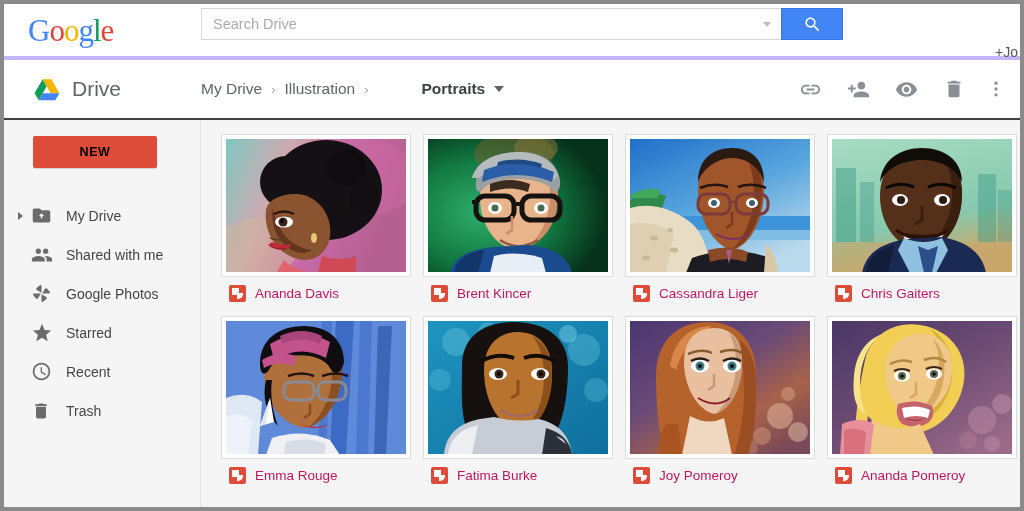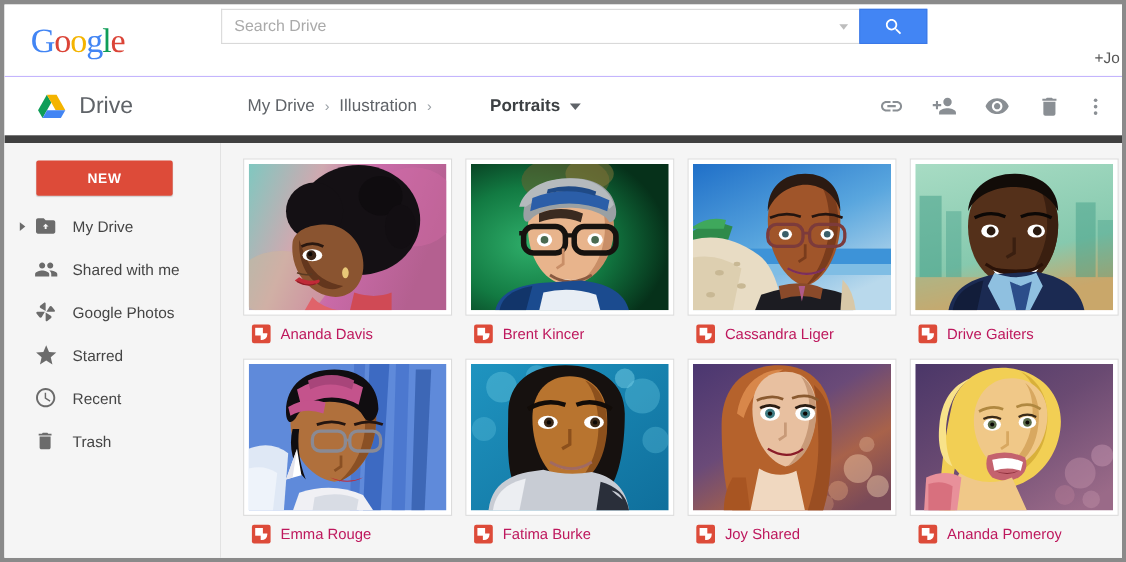--- a/index.html
+++ b/index.html
@@ -18,23 +18,23 @@
     width: 1024px;
     height: 511px;
     background: #ffffff;
     border: 4px solid #8a8a8a;
     overflow: hidden;
   }
 
   
   .topbar {
     position: relative;
-    height: 66px;
+    height: 56px;
     background: #ffffff;
-    border-bottom: 1px solid #c4b5fd;
+    border-bottom: 4px solid #c4b5fd;
     display: flex;
     align-items: center;
   }
 
   .google-logo {
     margin-left: 24px;
     font-family: "Liberation Serif", serif;
     font-size: 31px;
     letter-spacing: -1px;
     line-height: 1;
@@ -111,24 +111,23 @@
     color: #555;
     white-space: nowrap;
     cursor: pointer;
   }
 
   
   .driveheader {
     position: relative;
     height: 60px;
     background: #fff;
-    border-bottom: 7px solid #404040;
-    display: flex;
-    align-items: center;
-    gap: 24px;
+    border-bottom: 2px solid #404040;
+    display: flex;
+    align-items: center;
   }
 
   .brand {
     width: 197px;
     display: flex;
     align-items: center;
     padding-left: 30px;
     flex-shrink: 0;
   }
   .drive-tri { margin-right: 12px; display: block; }
@@ -193,26 +192,26 @@
   .sidebar {
     width: 197px;
     flex-shrink: 0;
     background: #f5f5f5;
     border-right: 1px solid #e2e2e2;
     padding-top: 16px;
   }
   .new-btn {
     display: block;
     width: 124px;
-    margin: 0 auto 8px 29px;
+    margin: 0 auto 28px 29px;
     height: 32px;
     line-height: 32px;
     text-align: center;
     background: #dd4b39;
-    color: #ffffff;
+    color: #000000;
     font-size: 12.5px;
     font-weight: bold;
     letter-spacing: 0.6px;
     border: none;
     border-radius: 2px;
     cursor: pointer;
     font-family: "Liberation Sans", sans-serif;
     box-shadow: 0 1px 1px rgba(0,0,0,0.15);
   }
 
@@ -630,21 +629,21 @@
                 <path d="M64 92q26 18 52 0" stroke="#2a1208" stroke-width="3" fill="none"></path>
                 <path d="M30 135c4-22 22-30 44-34l36-2c22 4 40 14 44 36z" fill="#1b2a52"></path>
                 <path d="M72 100q20 8 38 0l6 12-12 23H78l-12-23z" fill="#8fc0e0"></path>
                 <path d="M86 108l10 4 10-4-6 27h-8z" fill="#2c4e8a"></path>
                 <path d="M34 135c2-16 14-24 28-28l-6 28z" fill="#121d3a"></path>
               </svg>
             </div>
           </div>
           <div class="card-meta">
             <span class="file-icon"></span>
-            <span class="file-name">Drive Gaiters</span>
+            <span class="file-name">Chris Gaiters</span>
           </div>
         </div>
 
         <div class="card">
           <div class="thumb">
             <div class="thumb-inner">
               <svg viewBox="0 0 180 135" preserveAspectRatio="xMidYMid slice">
                 <rect width="180" height="135" fill="#5f8ada"></rect>
                 <path d="M110 0h18l-8 135h-16z" fill="#2f5cb8" opacity="0.7"></path>
                 <path d="M134 0h12l-4 135h-12z" fill="#3f6cc8" opacity="0.6"></path>
@@ -759,21 +758,21 @@
                 <path d="M84 54v12l-6 4" stroke="#c89a78" stroke-width="2.5" fill="none"></path>
                 <path d="M70 80q16 8 28 0-14 7-28 0z" fill="#b02a38"></path>
                 <path d="M68 78q18 11 32 0" stroke="#8a1c28" stroke-width="2" fill="none"></path>
                 <path d="M60 96q18 10 34 2l8 37H52z" fill="#f0d8c0"></path>
                 <path d="M36 104c-6 10-8 20-8 31h24l-4-31z" fill="#a85522"></path>
               </svg>
             </div>
           </div>
           <div class="card-meta">
             <span class="file-icon"></span>
-            <span class="file-name">Joy Shared</span>
+            <span class="file-name">Joy Pomeroy</span>
           </div>
         </div>
 
         <div class="card">
           <div class="thumb">
             <div class="thumb-inner">
               <svg viewBox="0 0 180 135" preserveAspectRatio="xMidYMid slice">
                 <defs>
                   <linearGradient id="u-bg" x1="0" y1="0" x2="0.8" y2="1">
                     <stop offset="0" stop-color="#4a3668"></stop>

